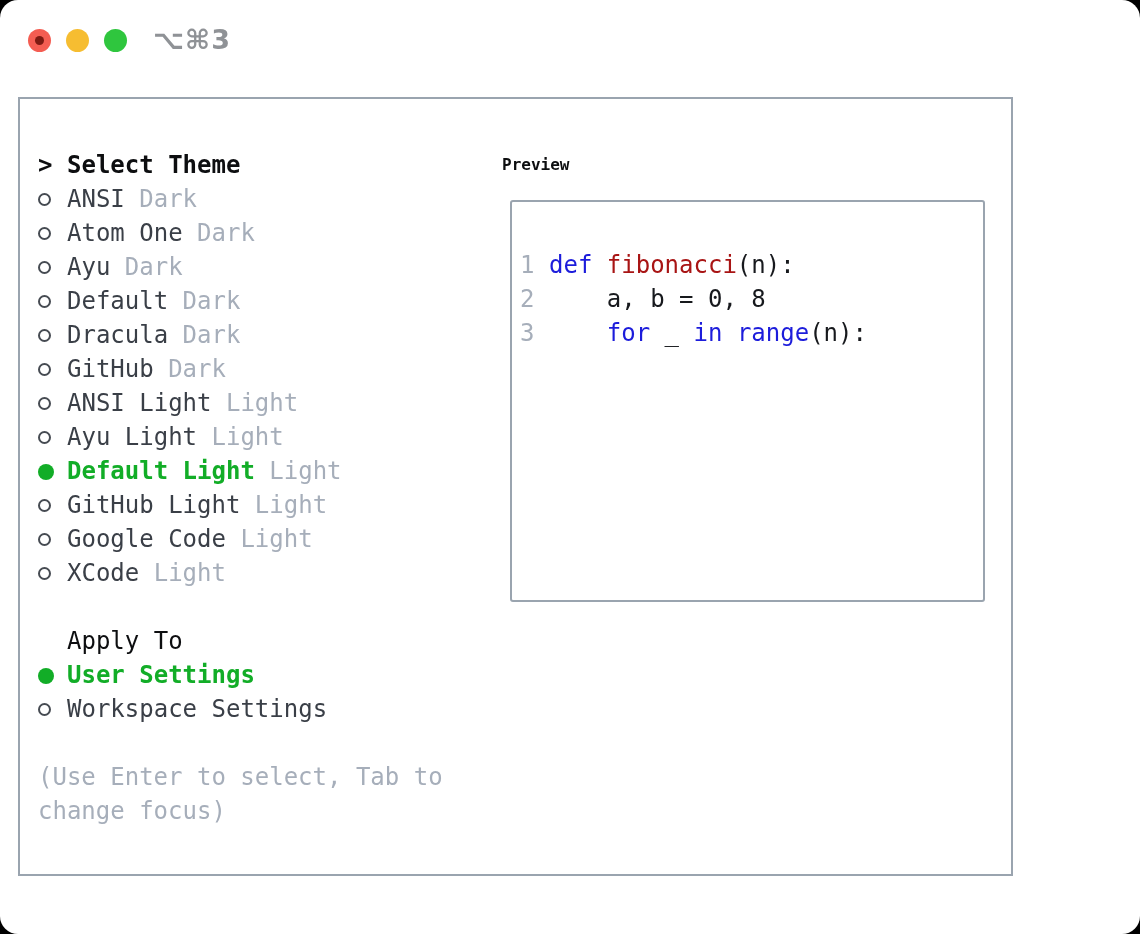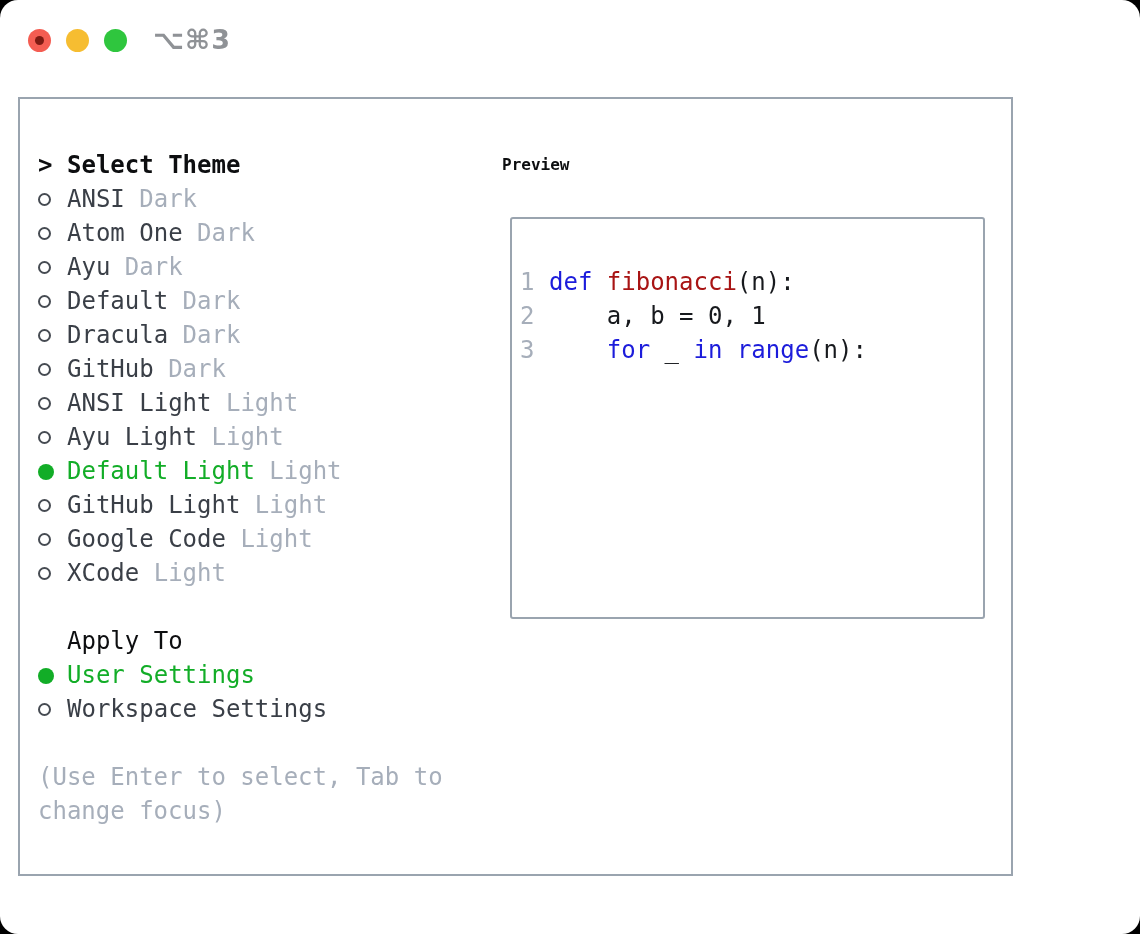--- a/index.html
+++ b/index.html
@@ -24,30 +24,30 @@
     border:2px solid var(--panel_border,#9aa4af);border-radius:0;background:#fff;}
   .menu{position:absolute;left:18px;top:49px;font-size:24px;line-height:34px;white-space:pre;}
   .row{height:34px;}
   .prefix{display:inline-block;width:29px;}
   .caret{font-weight:bold;color:var(--text_primary,#0d0e10);}
   .radio{display:inline-block;width:13px;height:13px;border:2px solid var(--bullet_gray,#464b52);
     border-radius:50%;vertical-align:1px;}
   .radio.sel{width:16px;height:16px;border:none;background:var(--accent_green,#12ad27);vertical-align:-1px;}
   .hdr{font-weight:bold;color:var(--text_primary,#0d0e10);}
   .name{color:var(--item_name,#3a3f47);}
-  .name.sel{color:var(--accent_green,#12ad27);}
+  .name.sel{color:var(--accent_green,#12ad27);font-weight:bold;}
   .variant{color:var(--muted,#a6aeba);}
   .section{color:var(--text_primary,#0d0e10);}
   .hint{color:var(--muted,#a6aeba);}
   
   .preview-header{position:absolute;left:482px;top:49px;font-size:16px;line-height:34px;
     font-weight:bold;color:var(--text_primary,#0d0e10);}
   .preview-box{position:absolute;left:490px;top:101px;width:475px;height:402px;
     border:2px solid var(--panel_border,#9aa4af);border-radius:3px;background:#fff;
-    padding:46px 0 0 8px;margin-top:17px;}
+    padding:46px 0 0 8px;}
   .code-line{height:34px;line-height:34px;font-size:24px;white-space:pre;}
   .ln{display:inline-block;width:29px;color:var(--line_number,#a6aeba);}
 </style>
 </head>
 <body>
 
 <div class="window">
 
   <div class="titlebar">
     <div class="light close">
@@ -56,19 +56,19 @@
     <div class="light min"></div>
     <div class="light zoom"></div>
     <div class="win-title">⌥⌘3</div>
   </div>
 
   <div class="panel">
     <div class="menu" id="menu"><div class="row"><span class="prefix"><span class="caret">&gt;</span></span><span class="hdr">Select Theme</span></div><div class="row"><span class="prefix"><span class="radio"></span></span><span class="name">ANSI</span><span class="variant"> Dark</span></div><div class="row"><span class="prefix"><span class="radio"></span></span><span class="name">Atom One</span><span class="variant"> Dark</span></div><div class="row"><span class="prefix"><span class="radio"></span></span><span class="name">Ayu</span><span class="variant"> Dark</span></div><div class="row"><span class="prefix"><span class="radio"></span></span><span class="name">Default</span><span class="variant"> Dark</span></div><div class="row"><span class="prefix"><span class="radio"></span></span><span class="name">Dracula</span><span class="variant"> Dark</span></div><div class="row"><span class="prefix"><span class="radio"></span></span><span class="name">GitHub</span><span class="variant"> Dark</span></div><div class="row"><span class="prefix"><span class="radio"></span></span><span class="name">ANSI Light</span><span class="variant"> Light</span></div><div class="row"><span class="prefix"><span class="radio"></span></span><span class="name">Ayu Light</span><span class="variant"> Light</span></div><div class="row"><span class="prefix"><span class="radio sel"></span></span><span class="name sel">Default Light</span><span class="variant"> Light</span></div><div class="row"><span class="prefix"><span class="radio"></span></span><span class="name">GitHub Light</span><span class="variant"> Light</span></div><div class="row"><span class="prefix"><span class="radio"></span></span><span class="name">Google Code</span><span class="variant"> Light</span></div><div class="row"><span class="prefix"><span class="radio"></span></span><span class="name">XCode</span><span class="variant"> Light</span></div><div class="row"></div><div class="row"><span class="prefix"></span><span class="section">Apply To</span></div><div class="row"><span class="prefix"><span class="radio sel"></span></span><span class="name sel">User Settings</span></div><div class="row"><span class="prefix"><span class="radio"></span></span><span class="name">Workspace Settings</span></div><div class="row"></div><div class="row"><span class="hint">(Use Enter to select, Tab to</span></div><div class="row"><span class="hint">change focus)</span></div></div>
     <div class="preview-header">Preview</div>
     <div class="preview-box" id="preview-lines">
         <div class="code-line"><span class="ln">1</span><span style="color: rgb(28, 28, 219);">def</span><span style="color: rgb(23, 25, 29);"> </span><span style="color: rgb(168, 20, 20);">fibonacci</span><span style="color: rgb(23, 25, 29);">(n):</span></div>
-        <div class="code-line"><span class="ln">2</span><span style="color: rgb(23, 25, 29);">    a, b = 0, 1</span></div>
+        <div class="code-line"><span class="ln">2</span><span style="color: rgb(23, 25, 29);">    a, b = 0, 8</span></div>
         <div class="code-line"><span class="ln">3</span><span style="color: rgb(23, 25, 29);">    </span><span style="color: rgb(28, 28, 219);">for</span><span style="color: rgb(23, 25, 29);"> _ </span><span style="color: rgb(28, 28, 219);">in</span><span style="color: rgb(23, 25, 29);"> </span><span style="color: rgb(28, 28, 219);">range</span><span style="color: rgb(23, 25, 29);">(n):</span></div>
         <div class="code-line"><span class="ln"></span></div>
       </div>
   </div>
 
 </div>
 
 </body></html>

